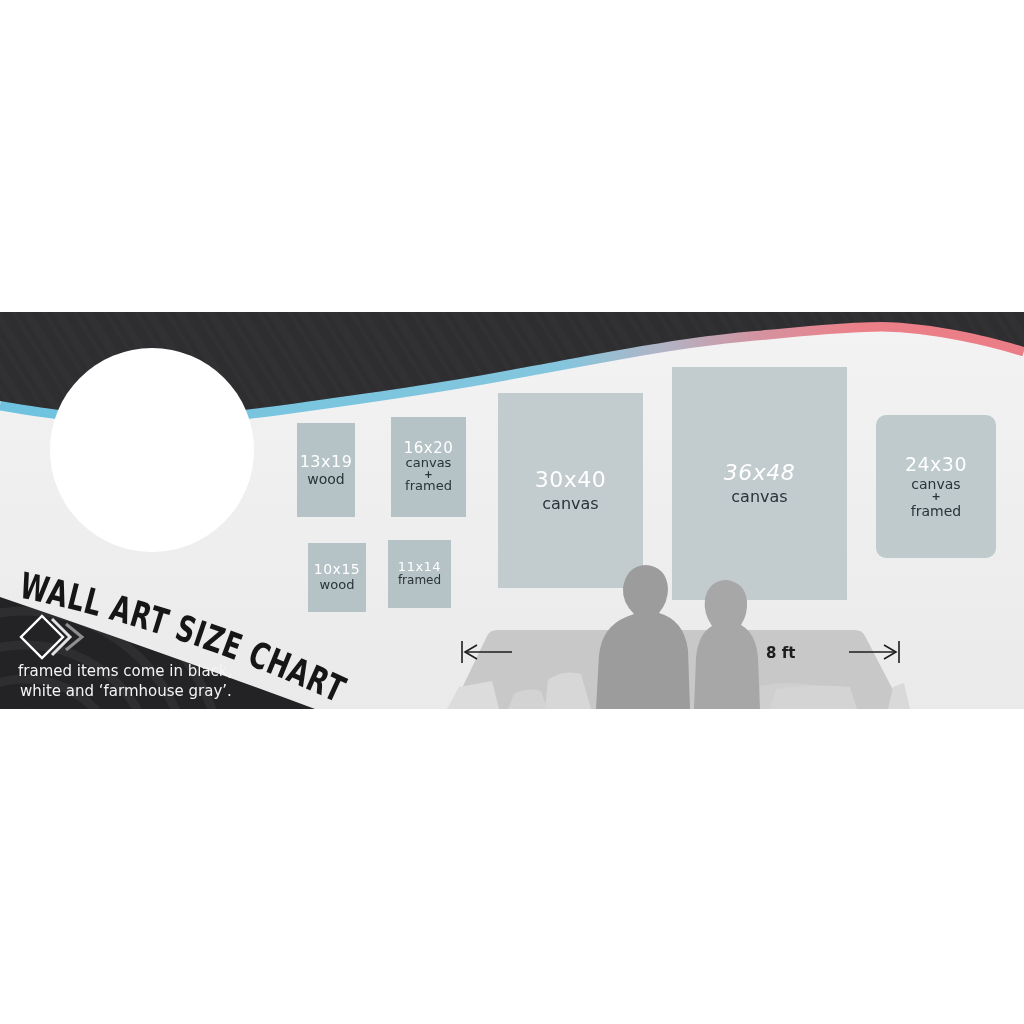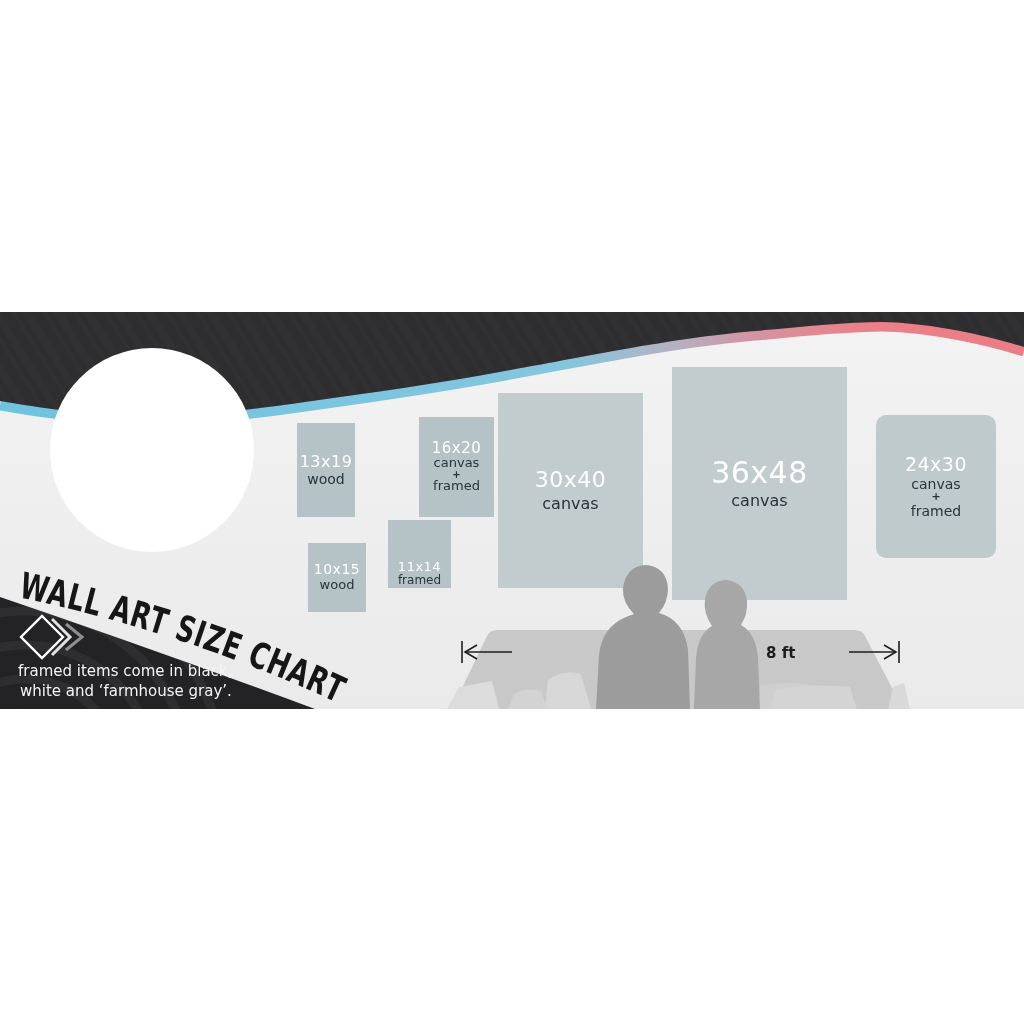--- a/index.html
+++ b/index.html
@@ -27,43 +27,43 @@
     color:#29343a;font-weight:600;line-height:.8;
   }
   .box-small{background:#b5c2c6;}
   .box-large{background:#c2cbcd;}
   .box-mid{background:#becacc;border-radius:10px;}
 
   #box-13x19{left:297px;top:423px;width:58px;height:94px;}
   #box-13x19 .size-label{font-size:16px;}
   #box-13x19 .material-label{font-size:14px;}
 
-  #box-16x20{left:391px;top:417px;width:75px;height:100px;margin-left:28px;}
+  #box-16x20{left:391px;top:417px;width:75px;height:100px;}
   #box-16x20 .size-label{font-size:15px;}
   #box-16x20 .material-label{font-size:13px;}
   #box-16x20 .plus-label{font-size:10px;}
 
   #box-30x40{left:498px;top:393px;width:145px;height:195px;text-align:center;}
   #box-30x40 .size-label{font-size:22px;}
   #box-30x40 .material-label{font-size:16px;margin-top:3px;}
 
   #box-36x48{left:672px;top:367px;width:175px;height:233px;}
-  #box-36x48 .size-label{font-size:30px;}
+  #box-36x48 .size-label{font-size:22px;font-style:italic;}
   #box-36x48 .material-label{font-size:16px;margin-top:3px;}
 
   #box-24x30{left:876px;top:415px;width:120px;height:143px;}
   #box-24x30 .size-label{font-size:19px;}
   #box-24x30 .material-label{font-size:14px;margin-top:2px;}
   #box-24x30 .plus-label{font-size:11px;}
 
   #box-10x15{left:308px;top:543px;width:58px;height:69px;text-align:right;}
   #box-10x15 .size-label{font-size:14px;}
   #box-10x15 .material-label{font-size:13px;}
 
-  #box-11x14{left:388px;top:520px;width:63px;height:68px;justify-content:flex-end;}
+  #box-11x14{left:388px;top:540px;width:63px;height:68px;}
   #box-11x14 .size-label{font-size:13px;}
   #box-11x14 .material-label{font-size:12px;}
 
   
   .title-text{
     font-family:"DejaVu Sans","Liberation Sans",sans-serif;
     font-size:36px;font-weight:600;fill:#161616;letter-spacing:1px;
   }
   .tagline-text{
     font-family:"DejaVu Sans","Liberation Sans",sans-serif;

